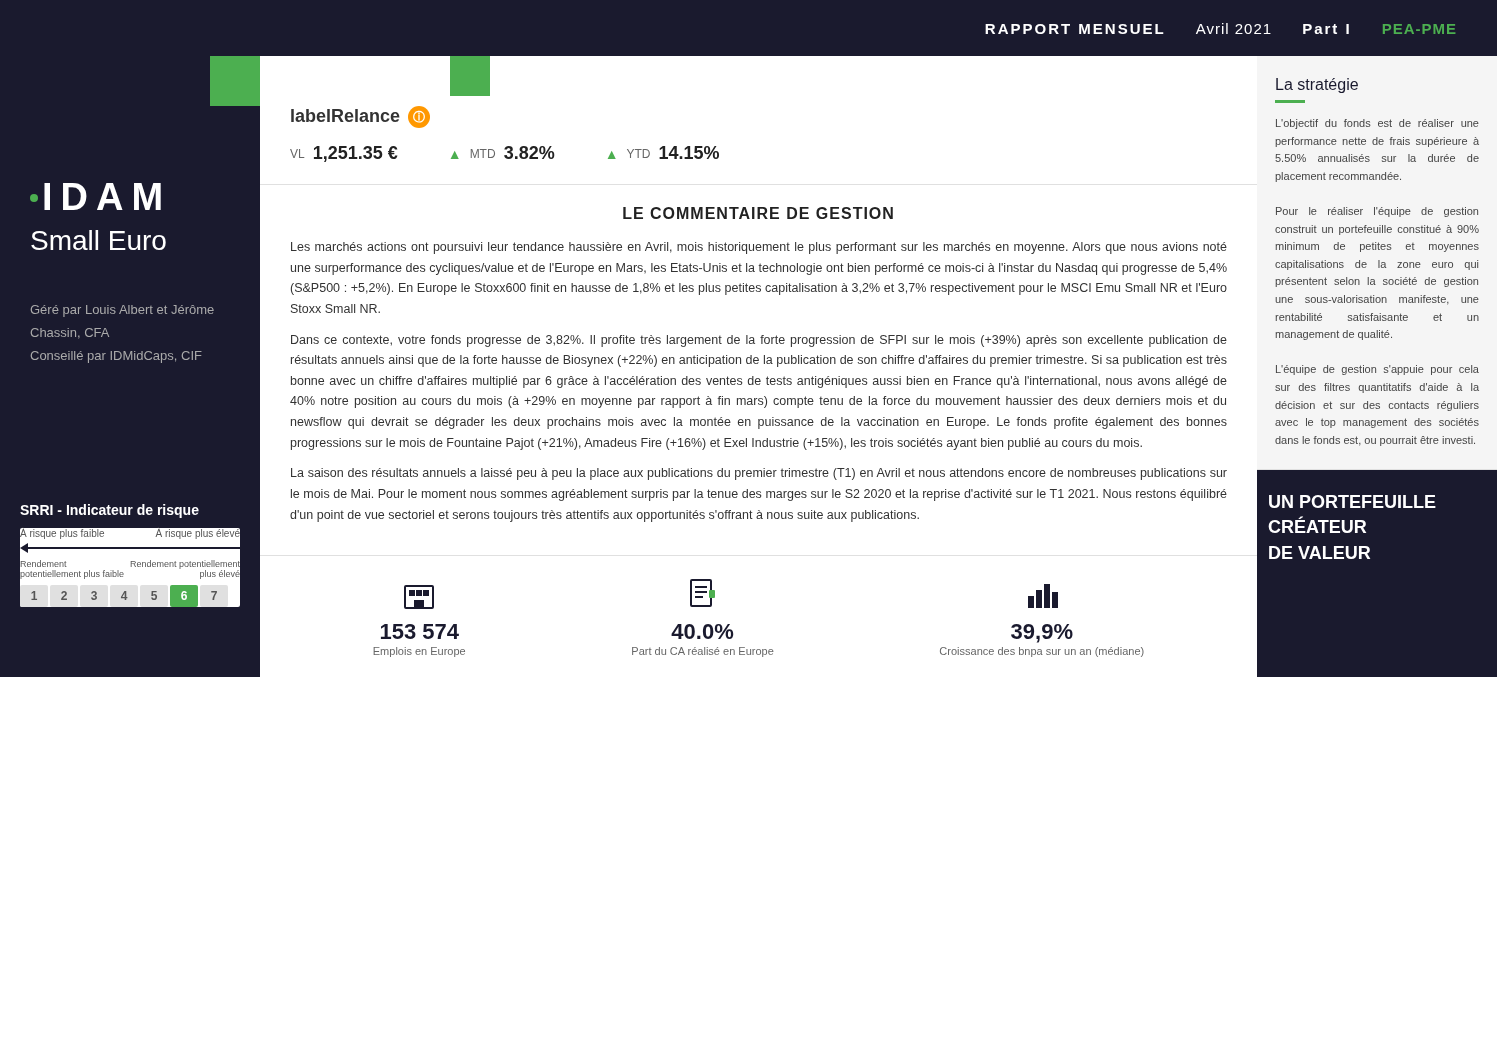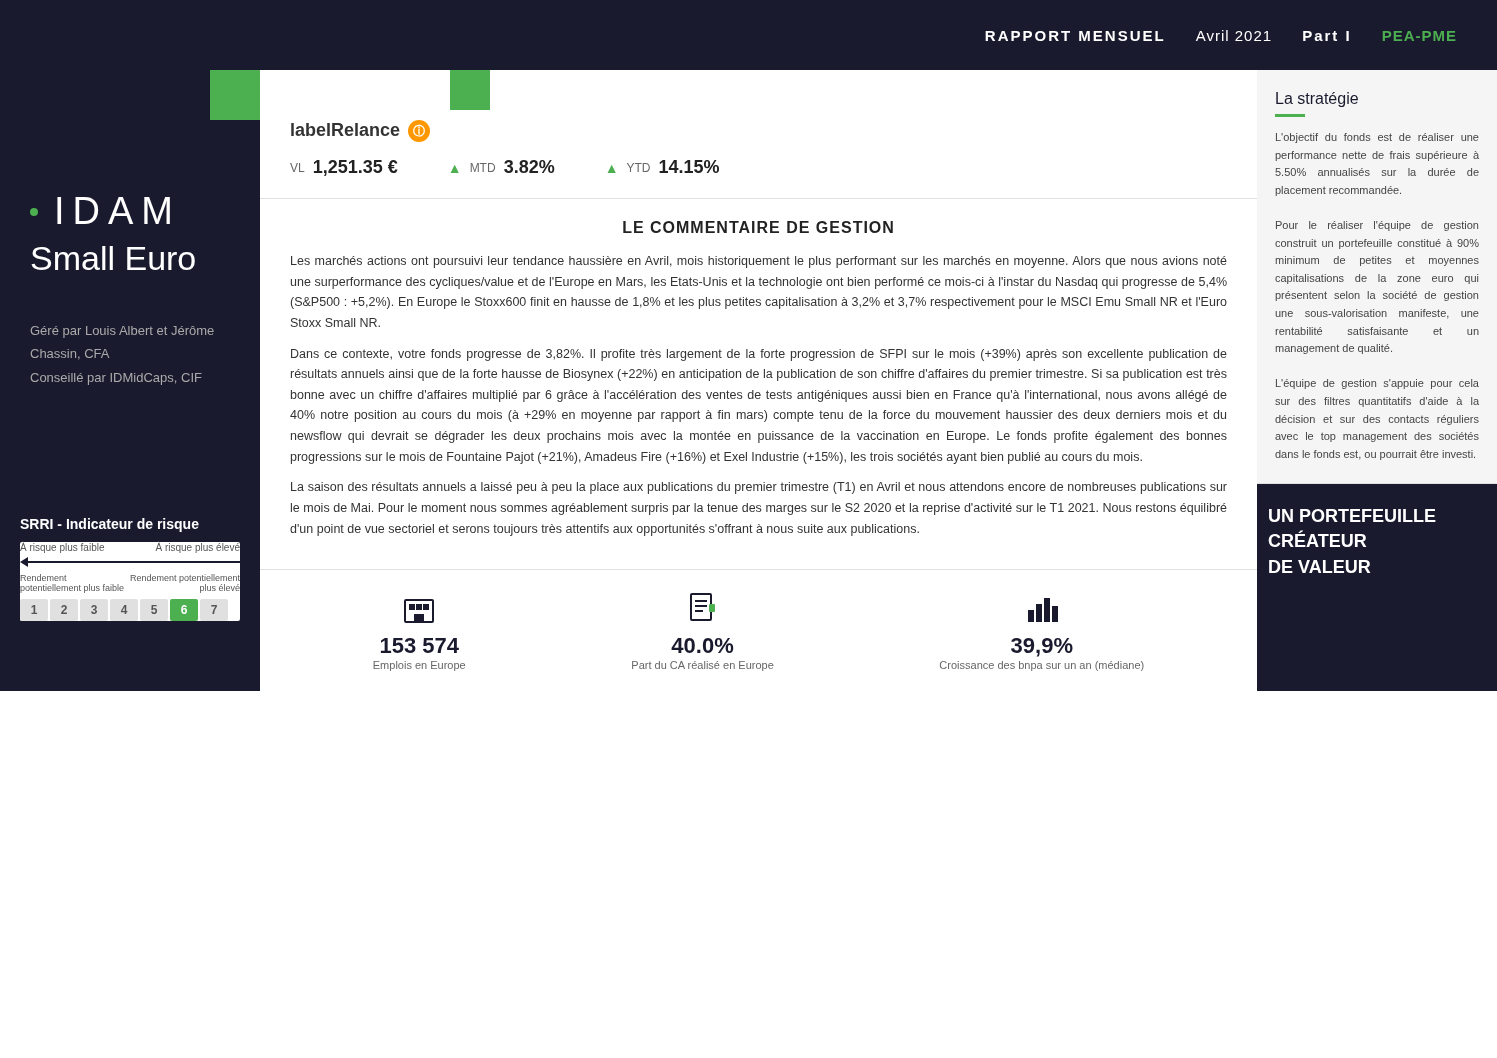--- a/index.html
+++ b/index.html
@@ -22,37 +22,37 @@
       padding: 0;
       position: relative;
     }
 
     .sidebar-logo-area {
       padding: 60px 30px 20px 30px;
     }
     .sidebar-logo-area .idam-title {
       color: #fff;
       font-size: 38px;
-      font-weight: normal;
+      font-weight: bold;
       letter-spacing: 8px;
       display: flex;
       align-items: center;
-      gap: 12px;
+      gap: 0;
     }
     .idam-dot {
       width: 8px;
       height: 8px;
       background: #4caf50;
       border-radius: 50%;
       display: inline-block;
       margin-right: 4px;
     }
     .sidebar-logo-area .fund-name {
       color: #fff;
-      font-size: 34px;
+      font-size: 28px;
       font-weight: normal;
       margin-top: 5px;
       line-height: 1.2;
     }
 
     .sidebar-manager-info {
       padding: 20px 30px;
       color: #aaa;
       font-size: 13px;
       line-height: 1.8;
@@ -300,21 +300,21 @@
     .portefeuille-text {
       color: #fff;
       font-size: 18px;
       font-weight: bold;
       line-height: 1.4;
       text-align: left;
     }
 
     .top-bar-full {
       background: #1a1a2e;
-      height: 70px;
+      height: 56px;
       display: flex;
       align-items: center;
       justify-content: flex-end;
       padding: 0 40px;
     }
     .top-bar-content {
       display: flex;
       align-items: baseline;
       gap: 30px;
     }

